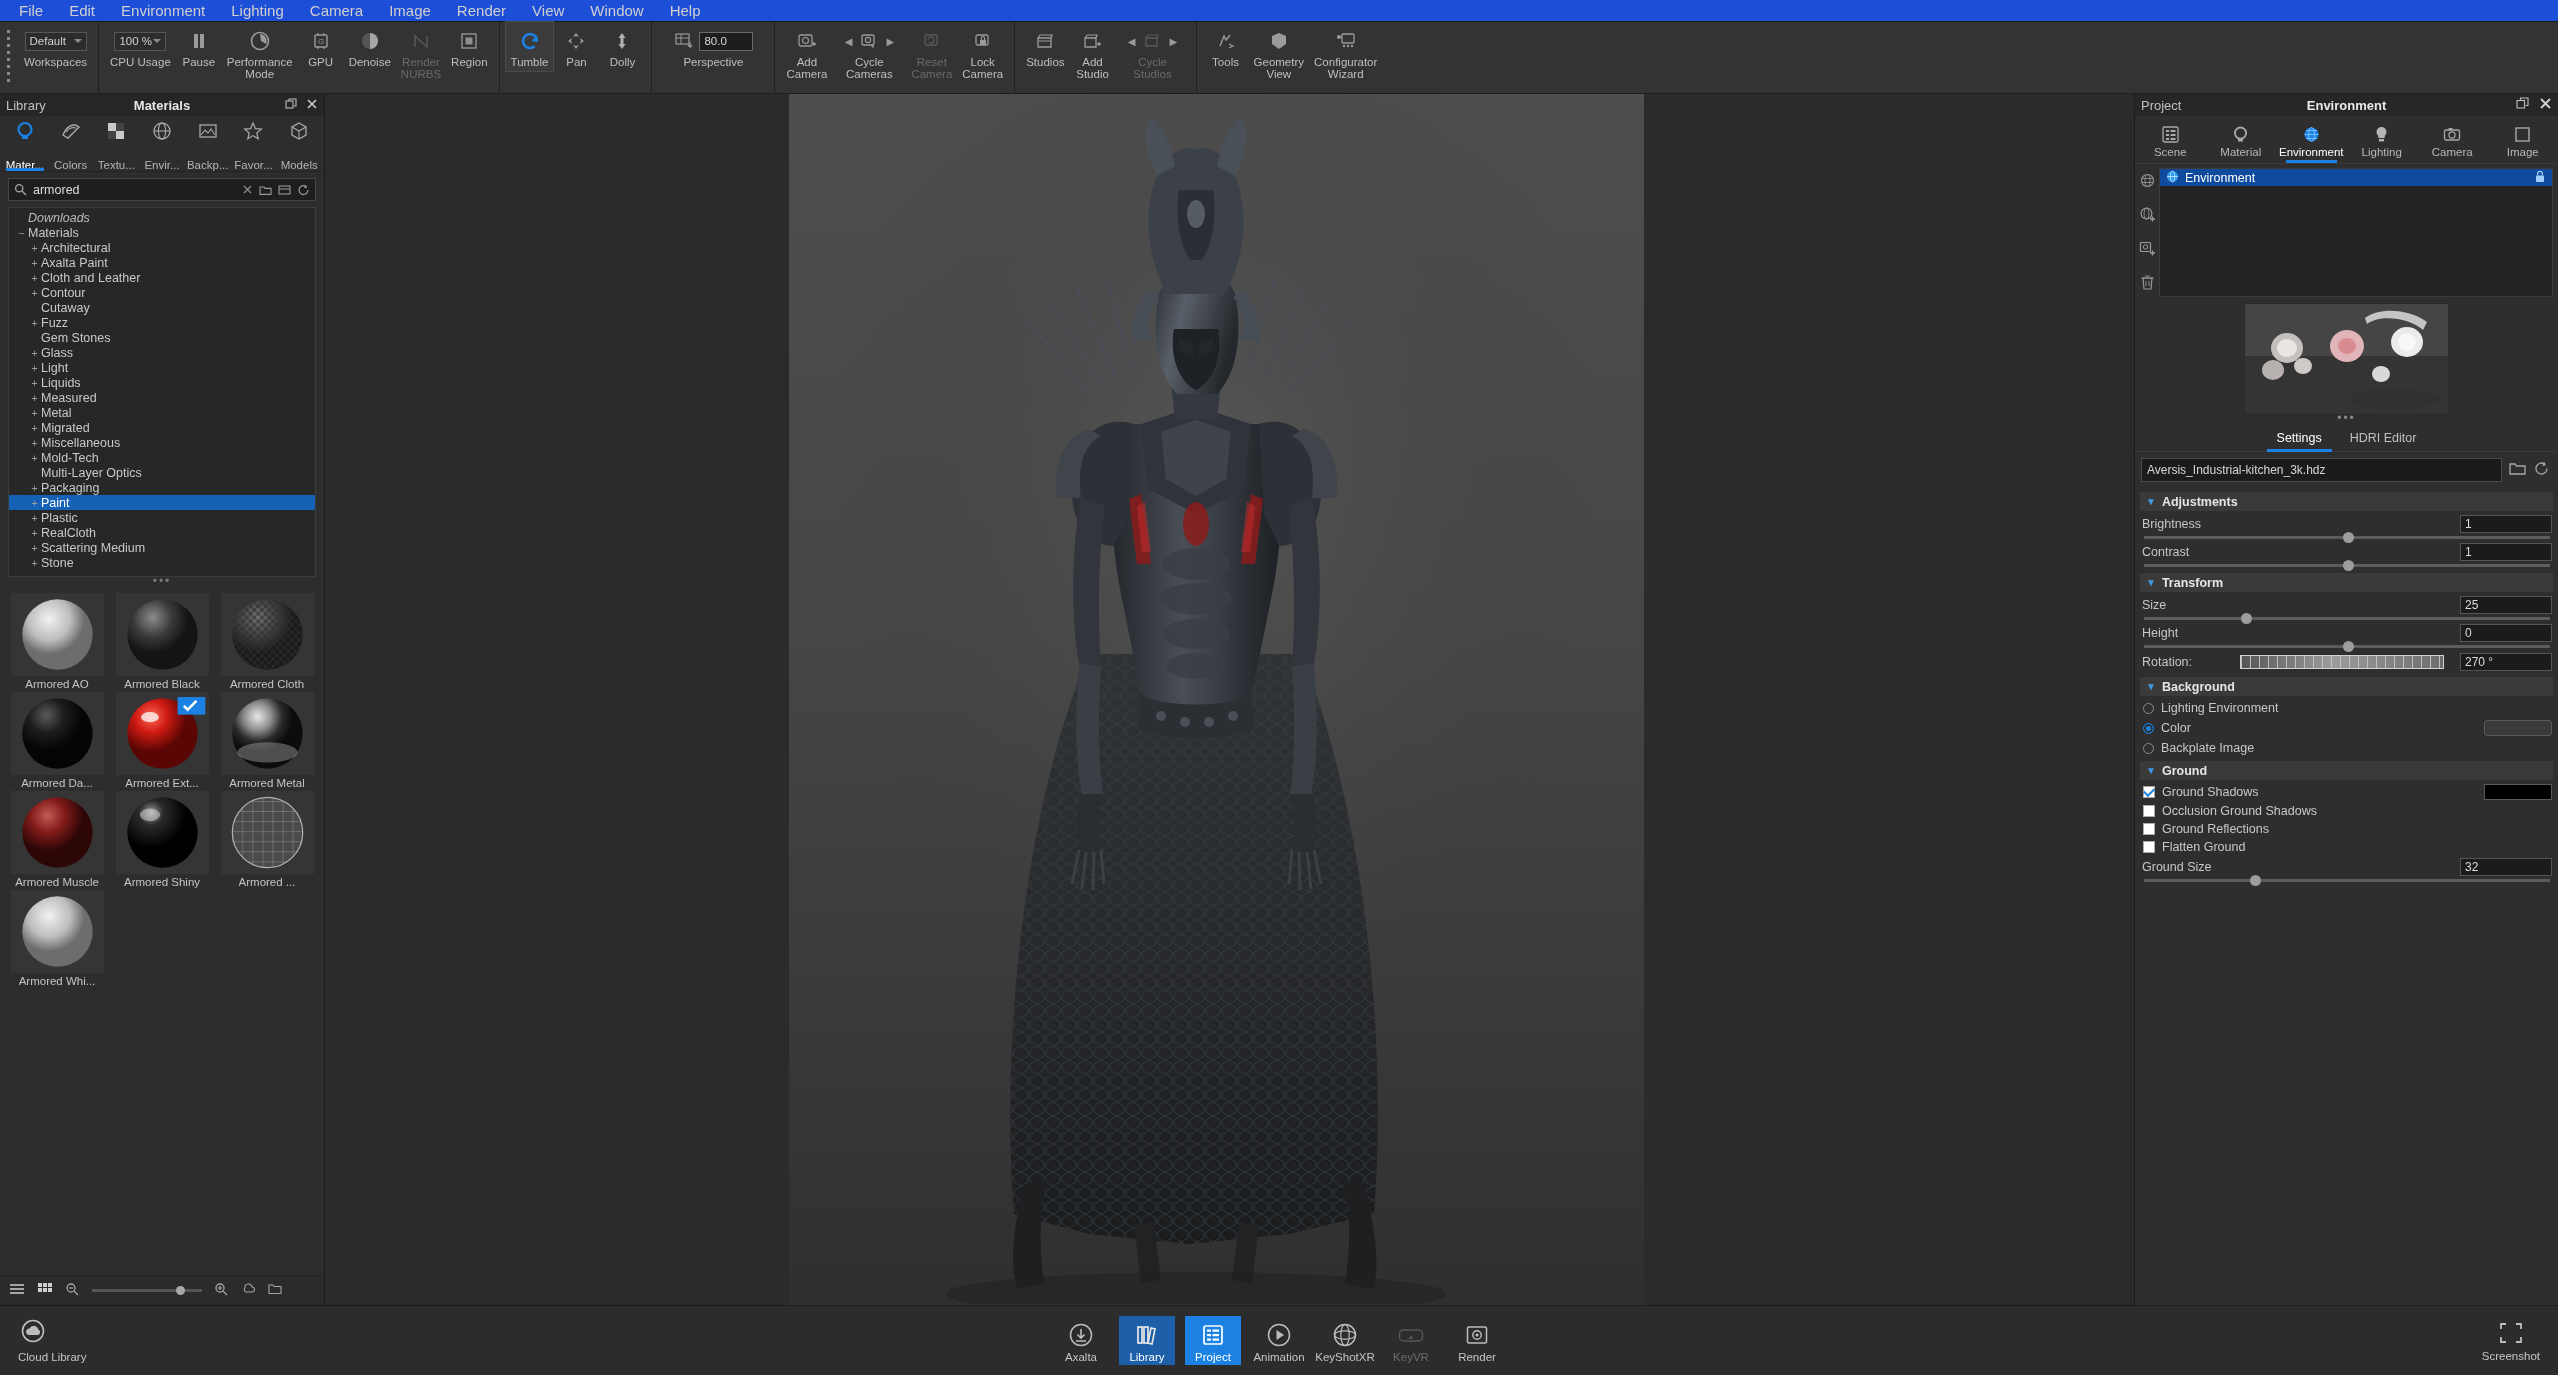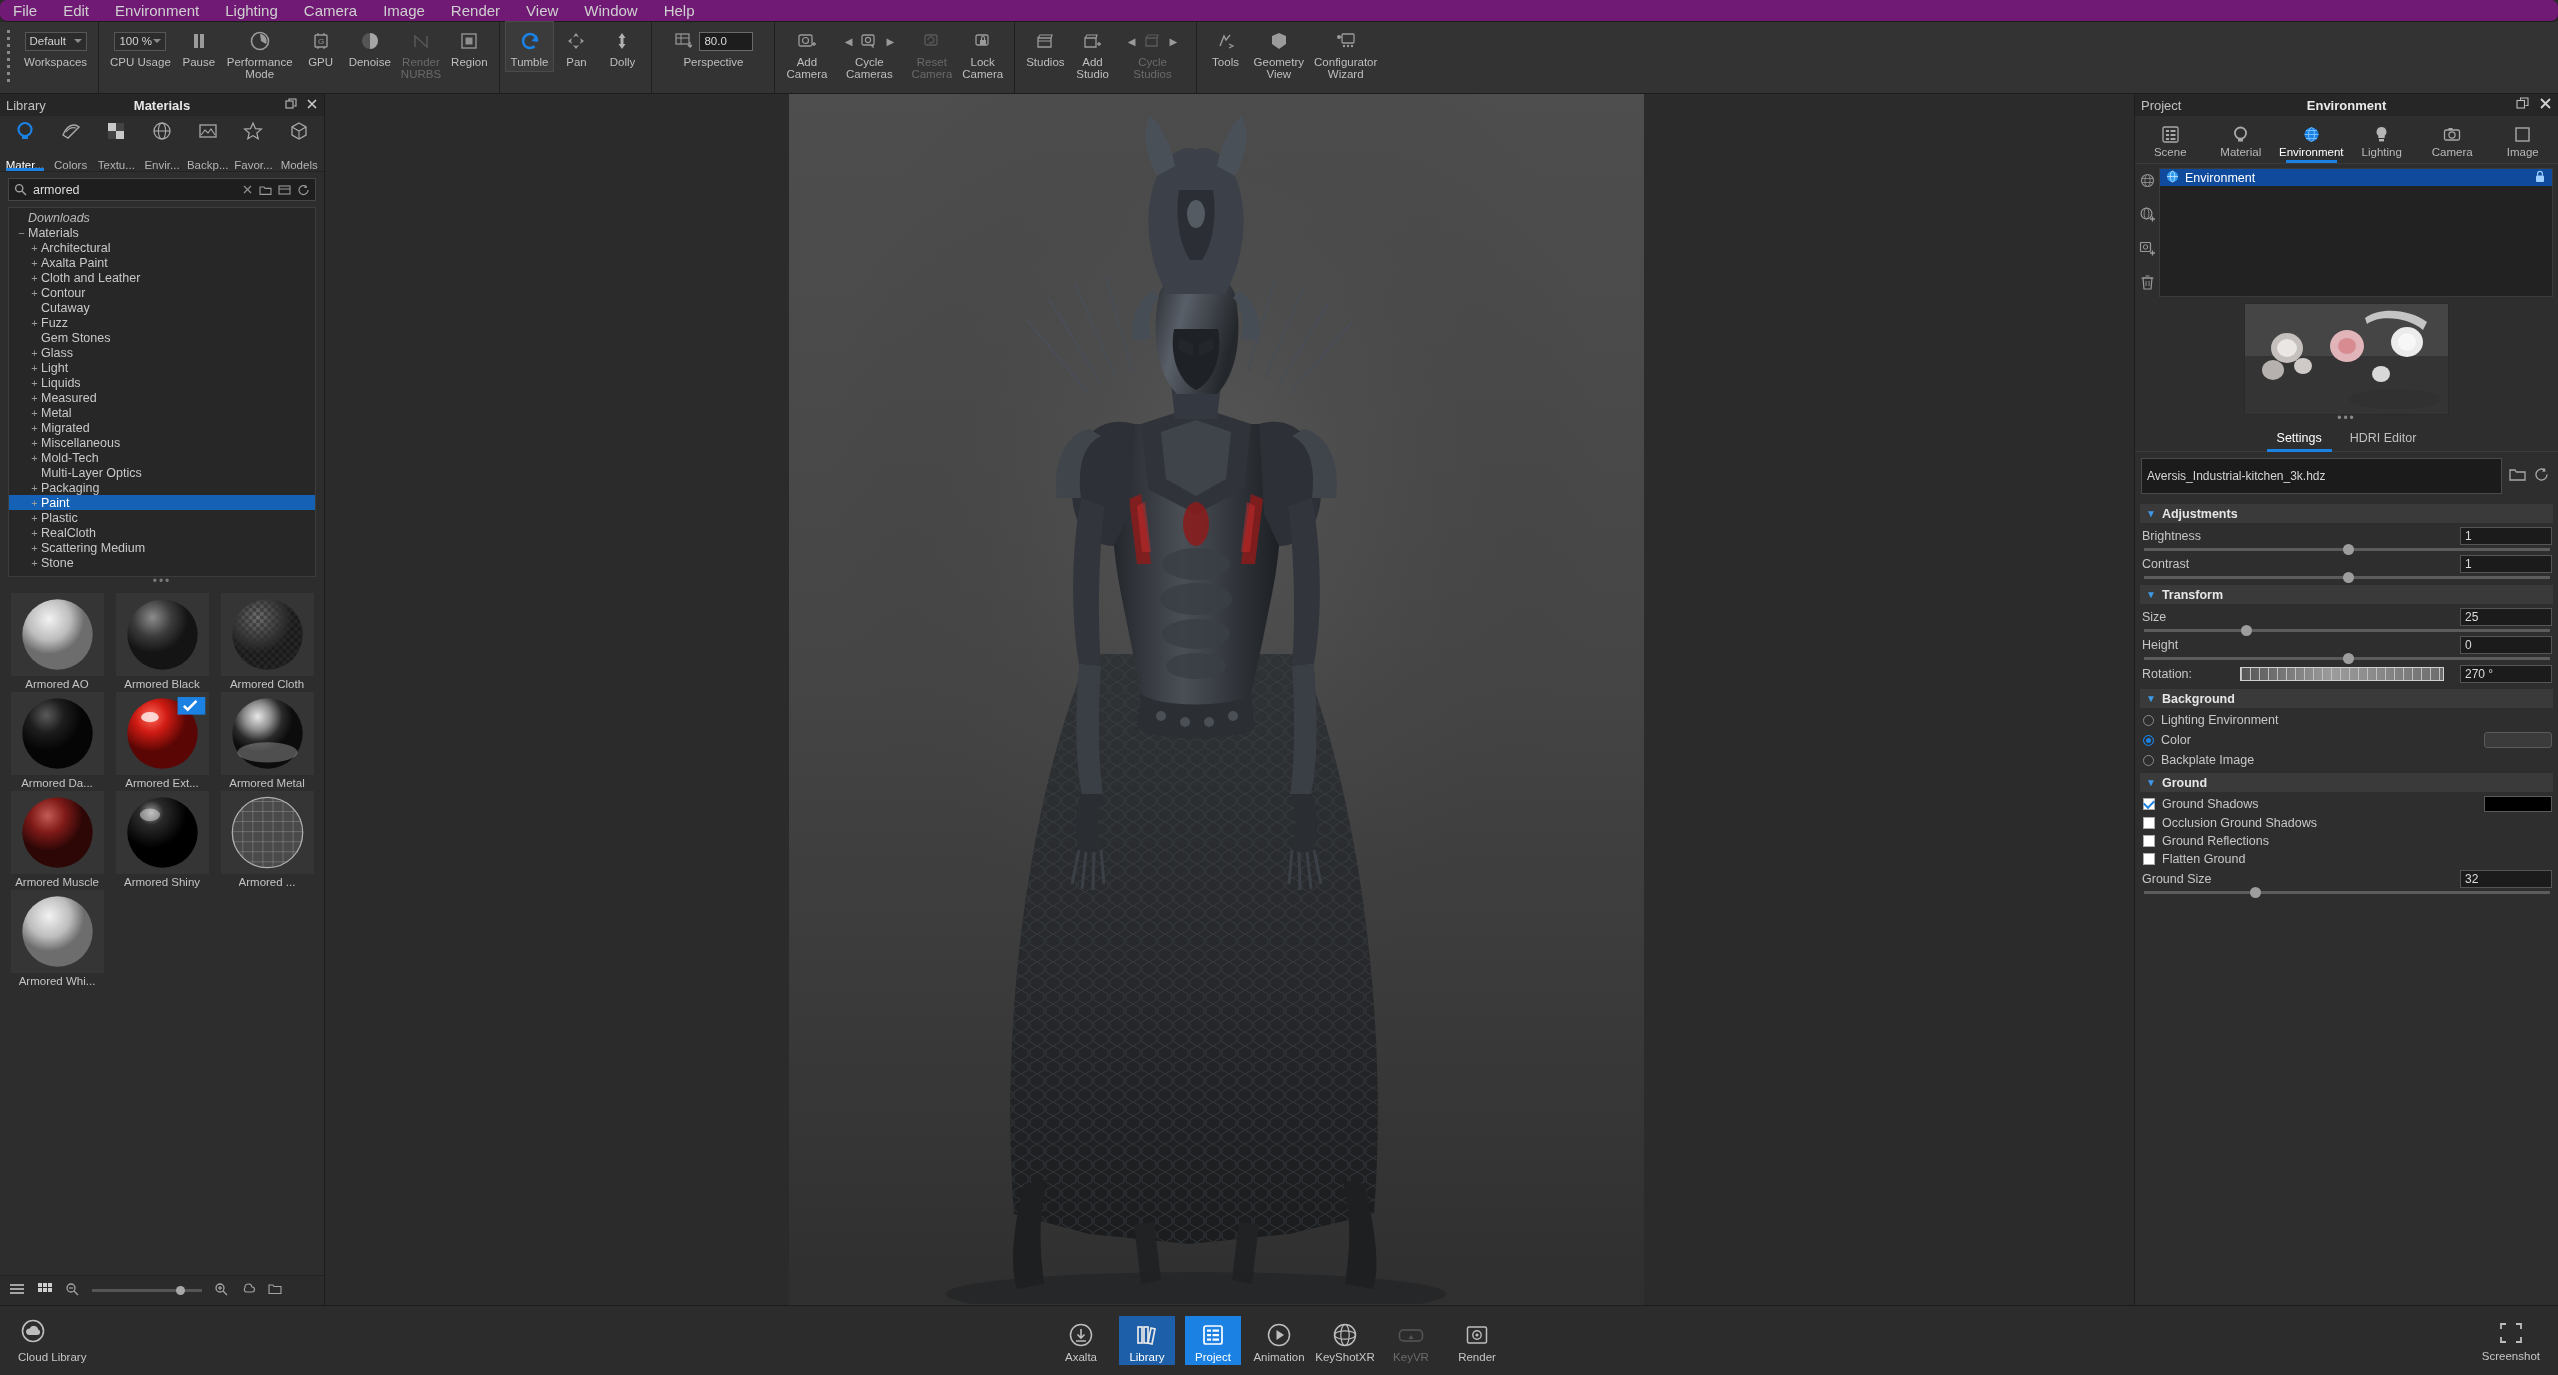--- a/index.html
+++ b/index.html
@@ -8,22 +8,22 @@
     background: #2b2b2b;
     font-family: "Liberation Sans", sans-serif;
     color: #c8c8c8;
     overflow: hidden;
     -webkit-font-smoothing: antialiased;
   }
   .app { position: relative; width: 2558px; height: 1375px; display: flex; flex-direction: column; }
 
   
   .menubar {
-    height: 22px; background: #701a75; display: flex; align-items: center;
-    flex: 0 0 22px; border-bottom: 1px solid #1b1b1b; border-radius: 7px;
+    height: 22px; background: #1d4ed8; display: flex; align-items: center;
+    padding-left: 6px; flex: 0 0 22px; border-bottom: 1px solid #1b1b1b;
   }
   .menubar .mi {
     font-size: 15px; color: #cfcfcf; padding: 2px 13px; line-height: 16px; cursor: default;
   }
 
   
   .toolbar {
     height: 72px; background: #333333; display: flex; align-items: stretch;
     flex: 0 0 72px; border-bottom: 1px solid #1d1d1d; padding-left: 4px;
   }
@@ -191,21 +191,21 @@
   }
   .pdots { text-align:center; color:#888; font-size:12px; letter-spacing:2px; height:10px; line-height:6px; }
   .settabs { display:flex; justify-content:center; gap:0; border-bottom:1px solid #3a3a3a; margin-top:2px;}
   .stab {
     font-size:12.5px; color:#c0c0c0; padding:4px 14px 6px 14px; position:relative; cursor:default;
   }
   .stab.sel { color:#ffffff; }
   .stab.sel::after{content:'';position:absolute;bottom:-1px;left:4px;right:4px;height:3px;background:#1b82e4;}
   .hdrrow { display:flex; align-items:center; gap:7px; padding: 6px 8px 4px 6px; }
   .hdrfield {
-    flex:1; background:#1b1b1b; border:1px solid #4a4a4a; height:36px; display:flex;
+    flex:1; background:#1b1b1b; border:1px solid #4a4a4a; height:24px; display:flex;
     align-items:center; padding:0 5px; font-size:12px; color:#d6d6d6;
   }
   .secthead {
     background: #3a3a3a; height: 19px; display:flex; align-items:center; gap:6px;
     padding-left: 6px; margin: 6px 5px 0 5px; font-size: 12.5px; font-weight: bold; color:#e6e6e6;
   }
   .chev { color:#3e9ae8; font-size:10px; }
   .prow { display:flex; align-items:center; padding: 4px 6px 0 7px; }
   .plabel { font-size:12.5px; color:#c6c6c6; flex:1; }
   .pvalue {

